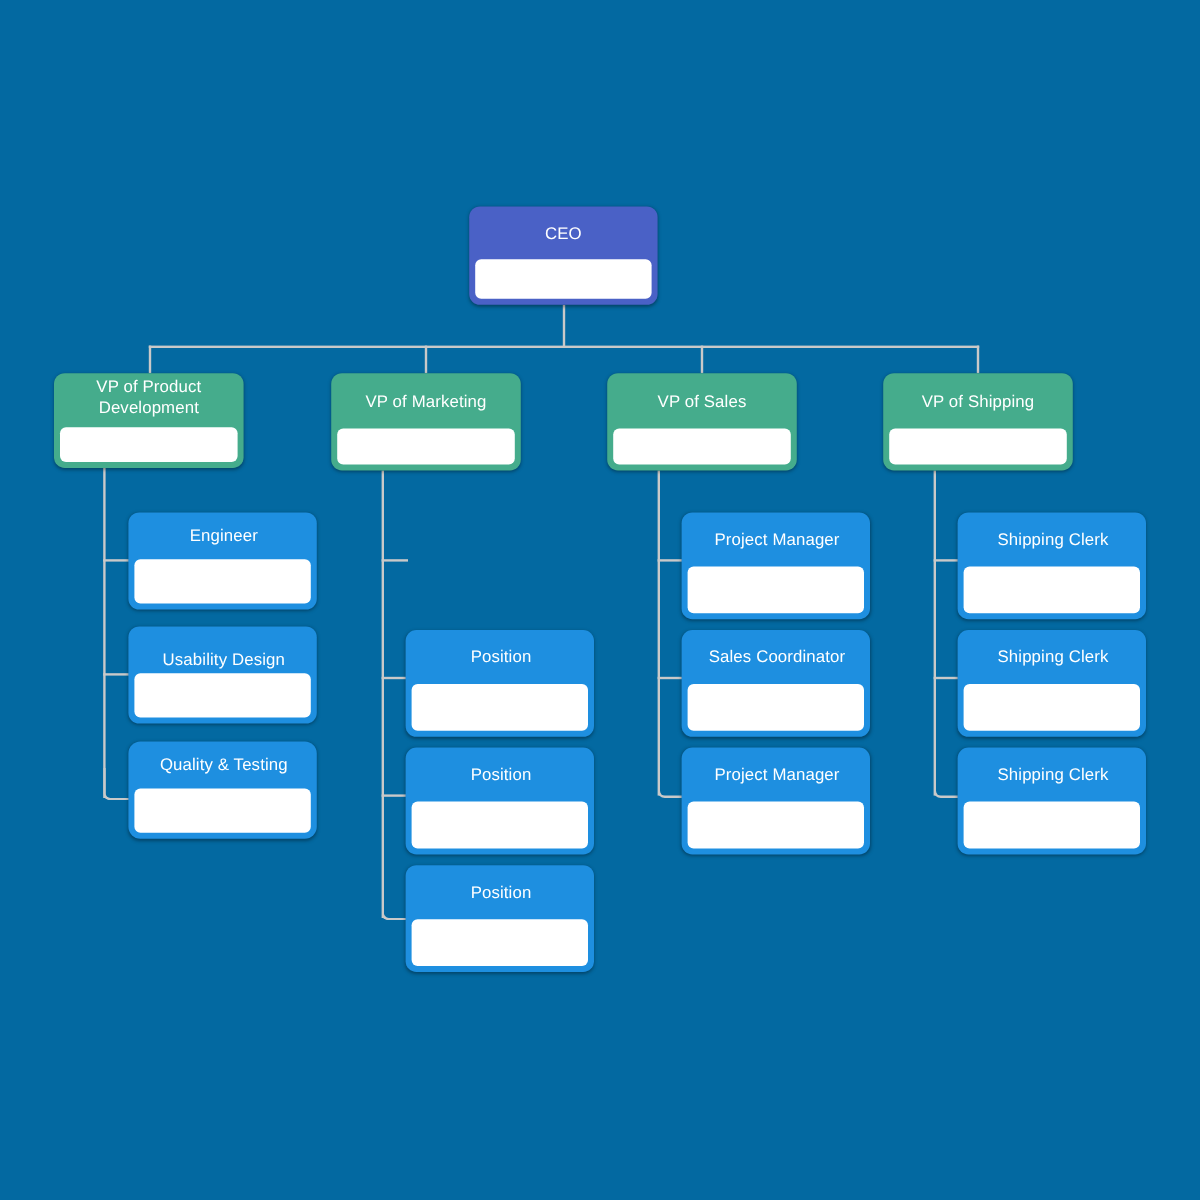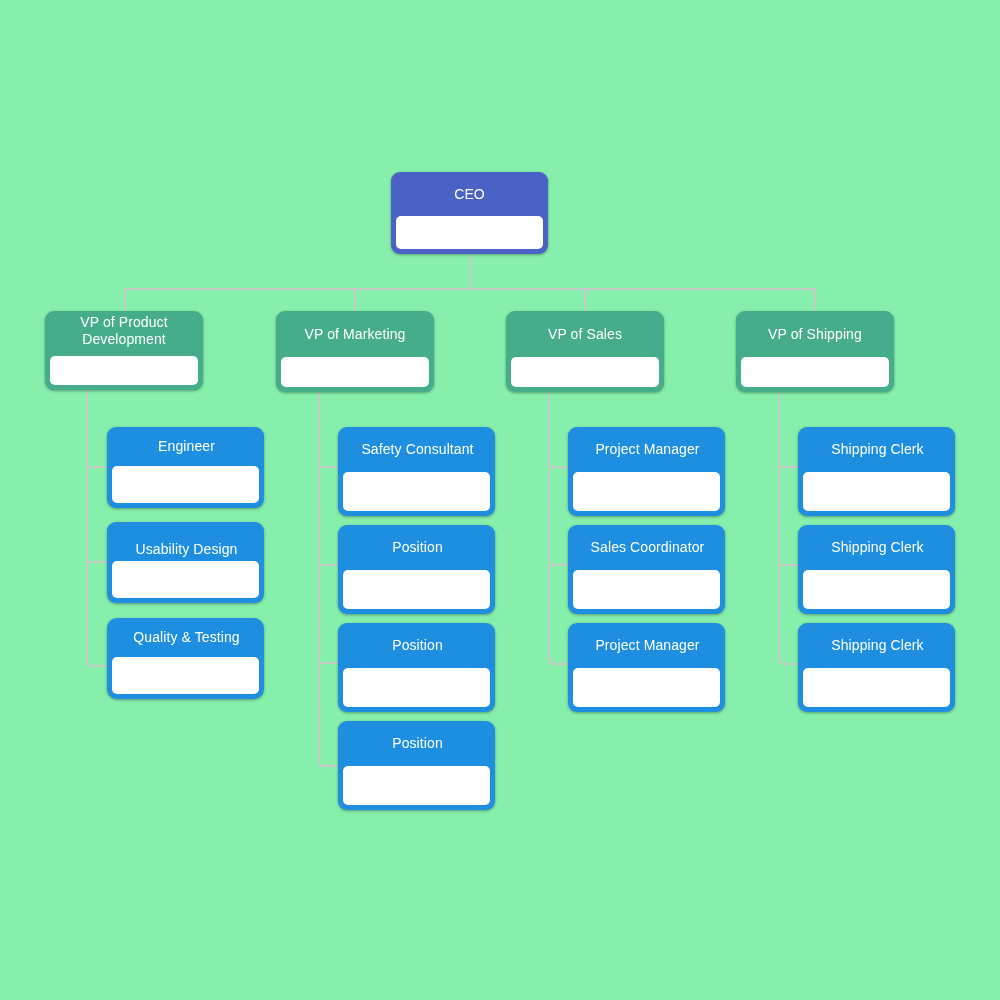--- a/index.html
+++ b/index.html
@@ -5,21 +5,21 @@
 <style>
   html, body {
     margin: 0;
     padding: 0;
     background: #000000;
   }
   #canvas {
     position: relative;
     width: 1000px;
     height: 1000px;
-    background: #86efac;
+    background: #0369a1;
     overflow: hidden;
     font-family: "Liberation Sans", "DejaVu Sans", sans-serif;
   }
   
   .conn {
     position: absolute;
     background: #c9c9c9;
   }
   .conn.v { width: 2px; }
   .conn.h { height: 2px; }
@@ -137,24 +137,20 @@
   <div class="node lvl-staff" style="left:107px; top:522px; width:157px; height:81px;">
     <div class="title" style="height:54px;">Usability Design</div>
     <div class="body" style="height:37px;"></div>
   </div>
 
   <div class="node lvl-staff" style="left:107px; top:618px; width:157px; height:81px;border-radius:10px;">
     <div class="title" style="height:39px;">Quality &amp; Testing</div>
     <div class="body" style="height:37px;"></div>
   </div>
 
-  <div class="node lvl-staff" style="left:338px; top:427px; width:157px; height:89px;">
-    <div class="title" style="height:45px;">Safety Consultant</div>
-    <div class="body" style="height:39px;"></div>
-  </div>
 
   <div class="node lvl-staff" style="left:338px; top:525px; width:157px; height:89px;">
     <div class="title" style="height:45px;">Position</div>
     <div class="body" style="height:39px;"></div>
   </div>
 
   <div class="node lvl-staff" style="left:338px; top:623px; width:157px; height:89px;">
     <div class="title" style="height:45px;">Position</div>
     <div class="body" style="height:39px;"></div>
   </div>

